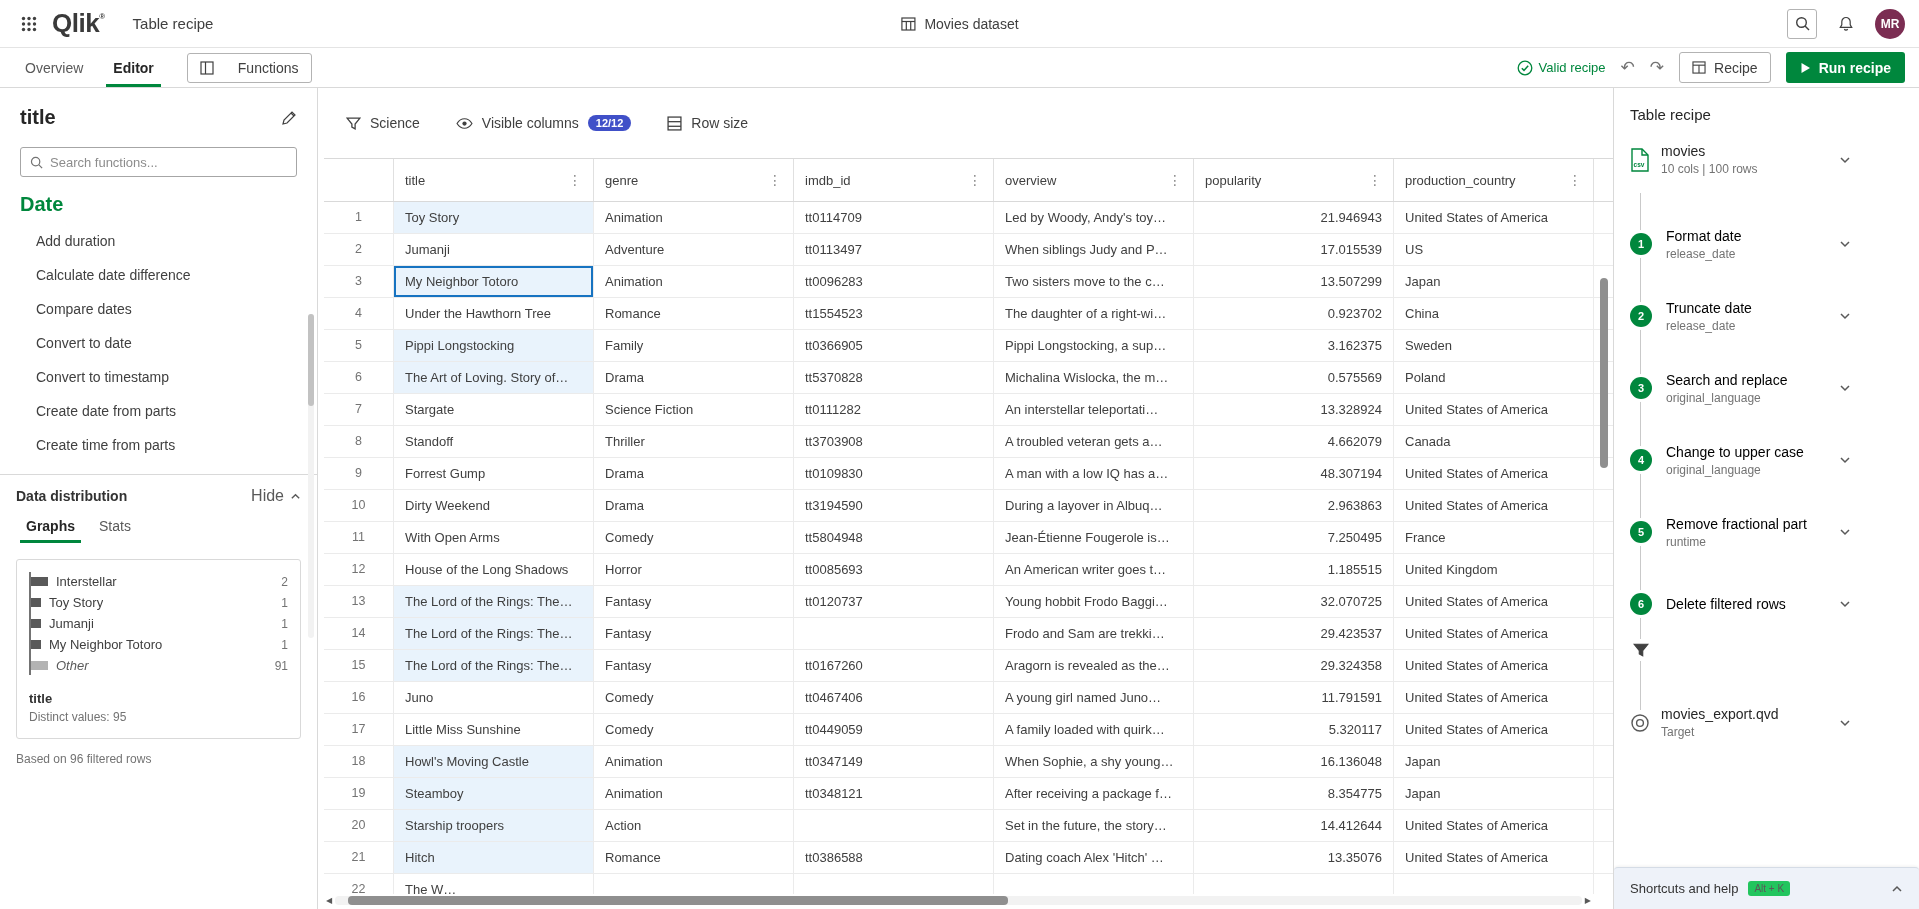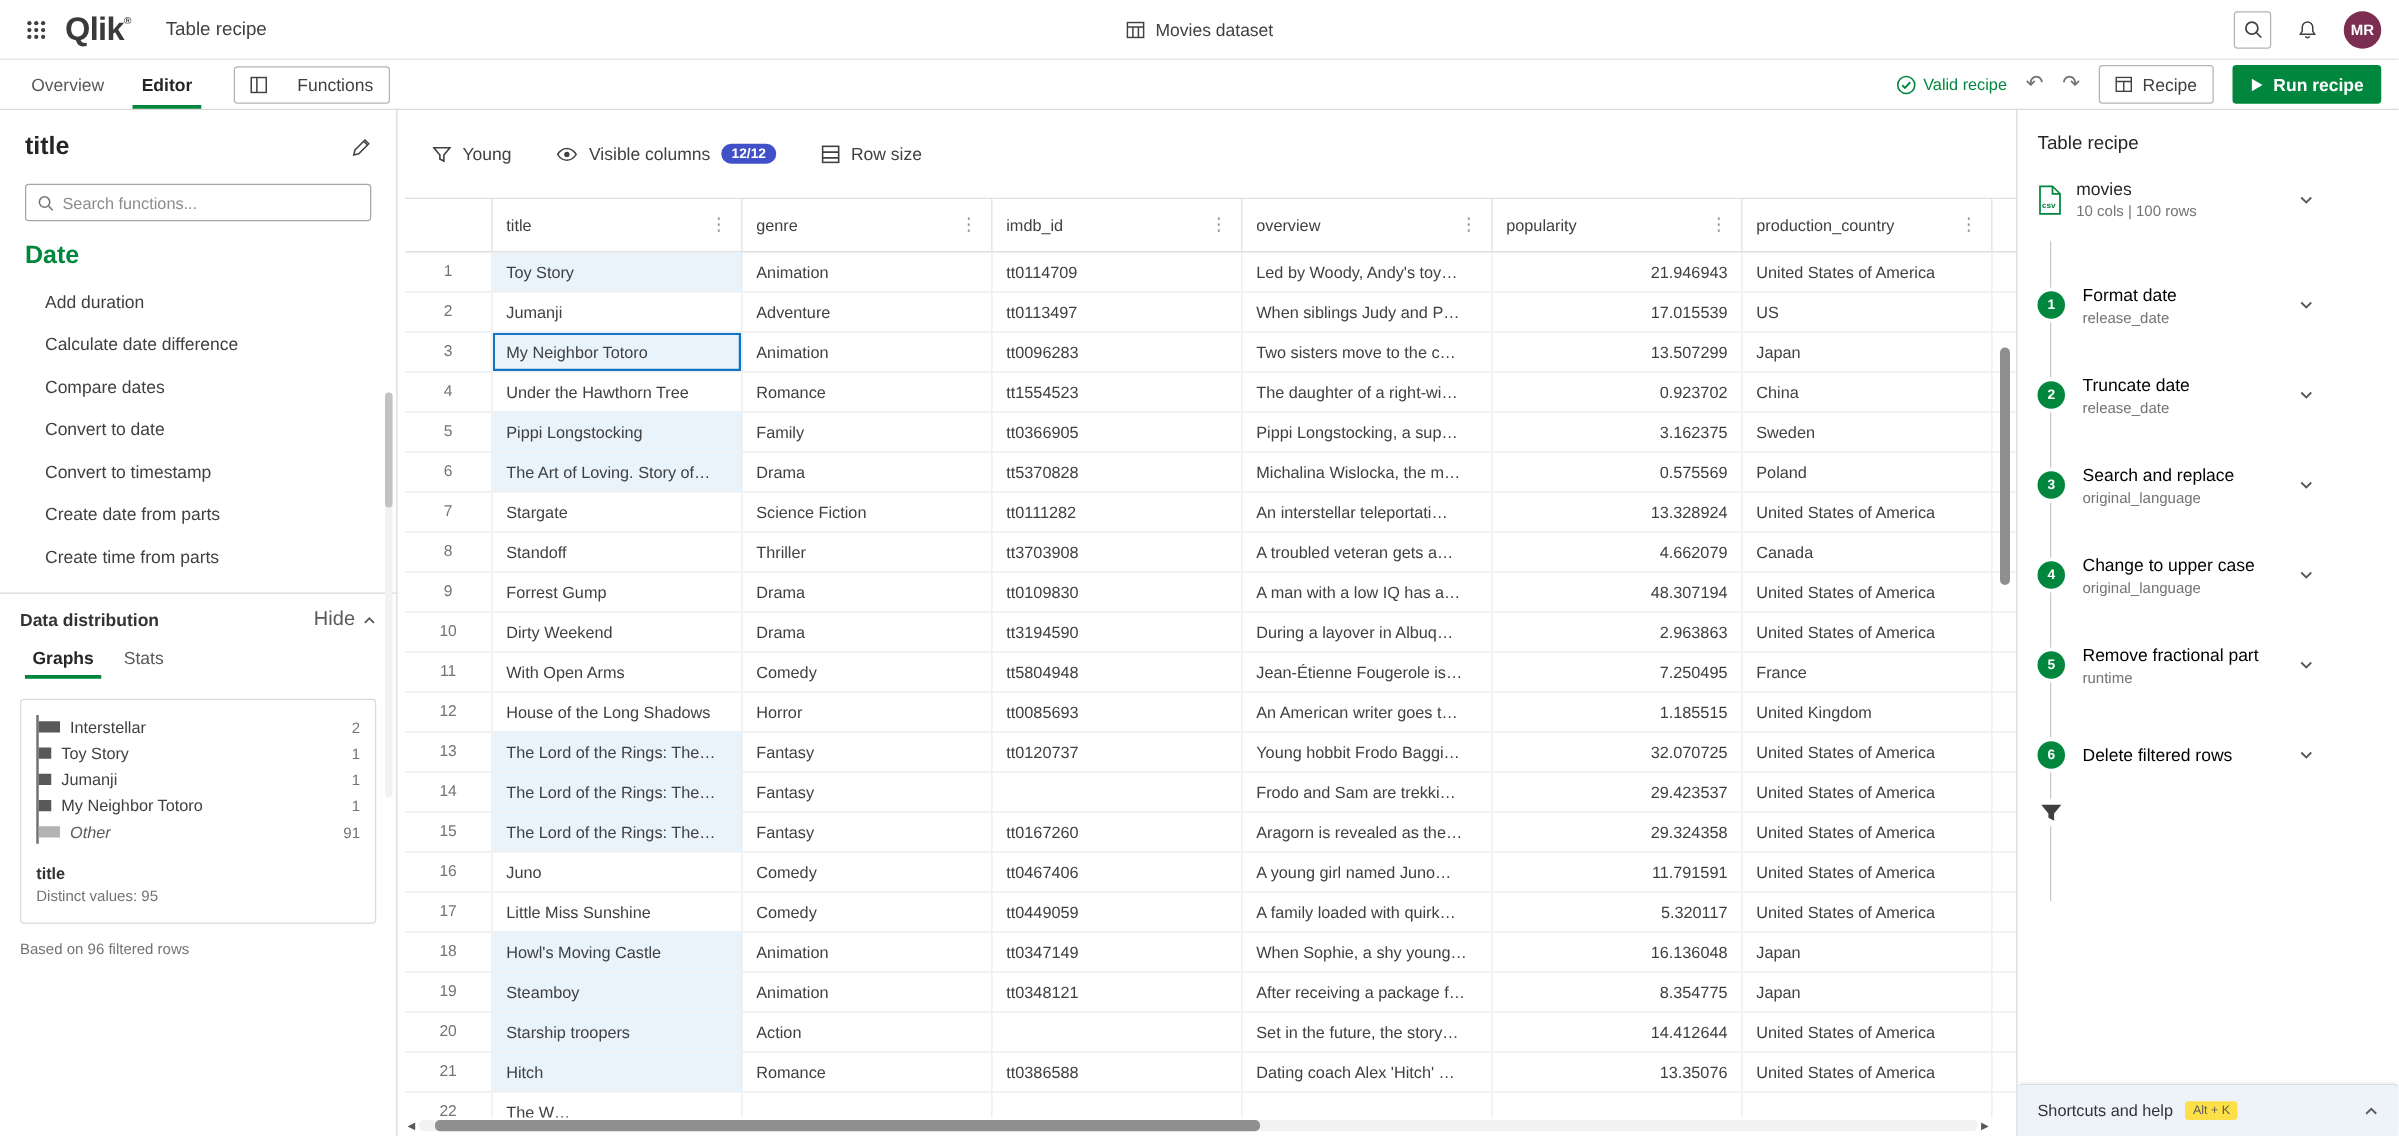--- a/index.html
+++ b/index.html
@@ -109,21 +109,21 @@
   .item-chev{margin-left:auto;margin-right:52px;cursor:pointer;}
   .rp-steps{margin-top:24px;}
   .step{height:72px;display:flex;align-items:center;gap:14px;padding:0 16px;position:relative;}
   .step-num{width:22px;height:22px;border-radius:50%;background:var(--brand-green);color:#fff;font-size:11px;font-weight:700;display:flex;align-items:center;justify-content:center;flex:none;box-shadow:0 0 0 3px #fff;z-index:1;}
   .step-title{font-size:14px;color:#000000;}
   .step-field{font-size:12px;color:var(--txt-dim);margin-top:3px;}
   .step-field:empty{display:none;}
   .funnel-marker{margin:2px 0 0 19px;width:16px;background:#fff;box-shadow:0 0 0 3px #fff;position:relative;z-index:1;}
   .target-item{margin-top:40px;}
   .shortcuts{position:absolute;bottom:0;left:0;right:0;height:42px;background:#eef2f9;border-top:1px solid #d5dce6;border-radius:4px 4px 0 0;display:flex;align-items:center;padding:0 16px;gap:10px;font-size:13px;color:#333;box-shadow:0 -1px 3px rgba(0,0,0,.06);cursor:pointer;}
-  .kbd{background:#fde047;border-radius:3px;padding:2px 6px;font-size:10px;color:#595959;}
+  .kbd{background:#22c55e;border-radius:3px;padding:2px 6px;font-size:10px;color:#595959;}
   .shortcuts .chev{margin-left:auto;}
 </style>
 </head>
 <body>
 
 <div class="app">
 
   <header class="topbar">
     <button class="grid-btn">
       <span>
@@ -317,21 +317,21 @@
     </aside>
 
     <main class="main">
       <div class="tb-toolbar">
         <div class="tool">
           <span>
               <svg width="15" height="15" viewBox="0 0 14 14">
                 <path d="M1 2h12L8.5 7.5V12l-3-1.6V7.5L1 2z" fill="none" stroke="#404040" stroke-width="1.2"></path>
               </svg>
             </span>
-          <span>Young</span>
+          <span>Science</span>
         </div>
         <div class="tool">
           <span>
               <svg width="17" height="13" viewBox="0 0 16 12">
                 <path d="M1 6s2.7-4.5 7-4.5S15 6 15 6s-2.7 4.5-7 4.5S1 6 1 6z" fill="none" stroke="#404040" stroke-width="1.1"></path>
                 <circle cx="8" cy="6" r="2" fill="#404040"></circle>
               </svg>
             </span>
           <span>Visible columns</span>
           <span class="badge">12/12</span>
@@ -692,20 +692,37 @@
               </span>
             </div>
           </div>
 
         <div class="funnel-marker">
             <svg width="16" height="16" viewBox="0 0 14 14">
               <path d="M1 2h12L8.5 7.5V12l-3-1.6V7.5L1 2z" fill="#404040" stroke="#404040" stroke-width="1"></path>
             </svg>
           </div>
 
+        <div class="target-item">
+          <span class="target-icon">
+              <svg width="20" height="20" viewBox="0 0 20 20">
+                <circle cx="10" cy="10" r="8" fill="none" stroke="#595959" stroke-width="1.4"></circle>
+                <circle cx="10" cy="10" r="3.4" fill="none" stroke="#595959" stroke-width="1.4"></circle>
+              </svg>
+            </span>
+          <div>
+            <div class="item-name">movies_export.qvd</div>
+            <div class="item-sub">Target</div>
+          </div>
+          <span class="item-chev">
+              <svg width="12" height="12" viewBox="0 0 12 12">
+                <path d="M2 4l4 4 4-4" fill="none" stroke="#595959" stroke-width="1.5"></path>
+              </svg>
+            </span>
+        </div>
       </div>
 
       <div class="shortcuts">
         <span>Shortcuts and help</span>
         <span class="kbd">Alt + K</span>
         <span class="chev">
             <svg width="12" height="12" viewBox="0 0 12 12">
               <path d="M2 8l4-4 4 4" fill="none" stroke="#595959" stroke-width="1.5"></path>
             </svg>
           </span>

